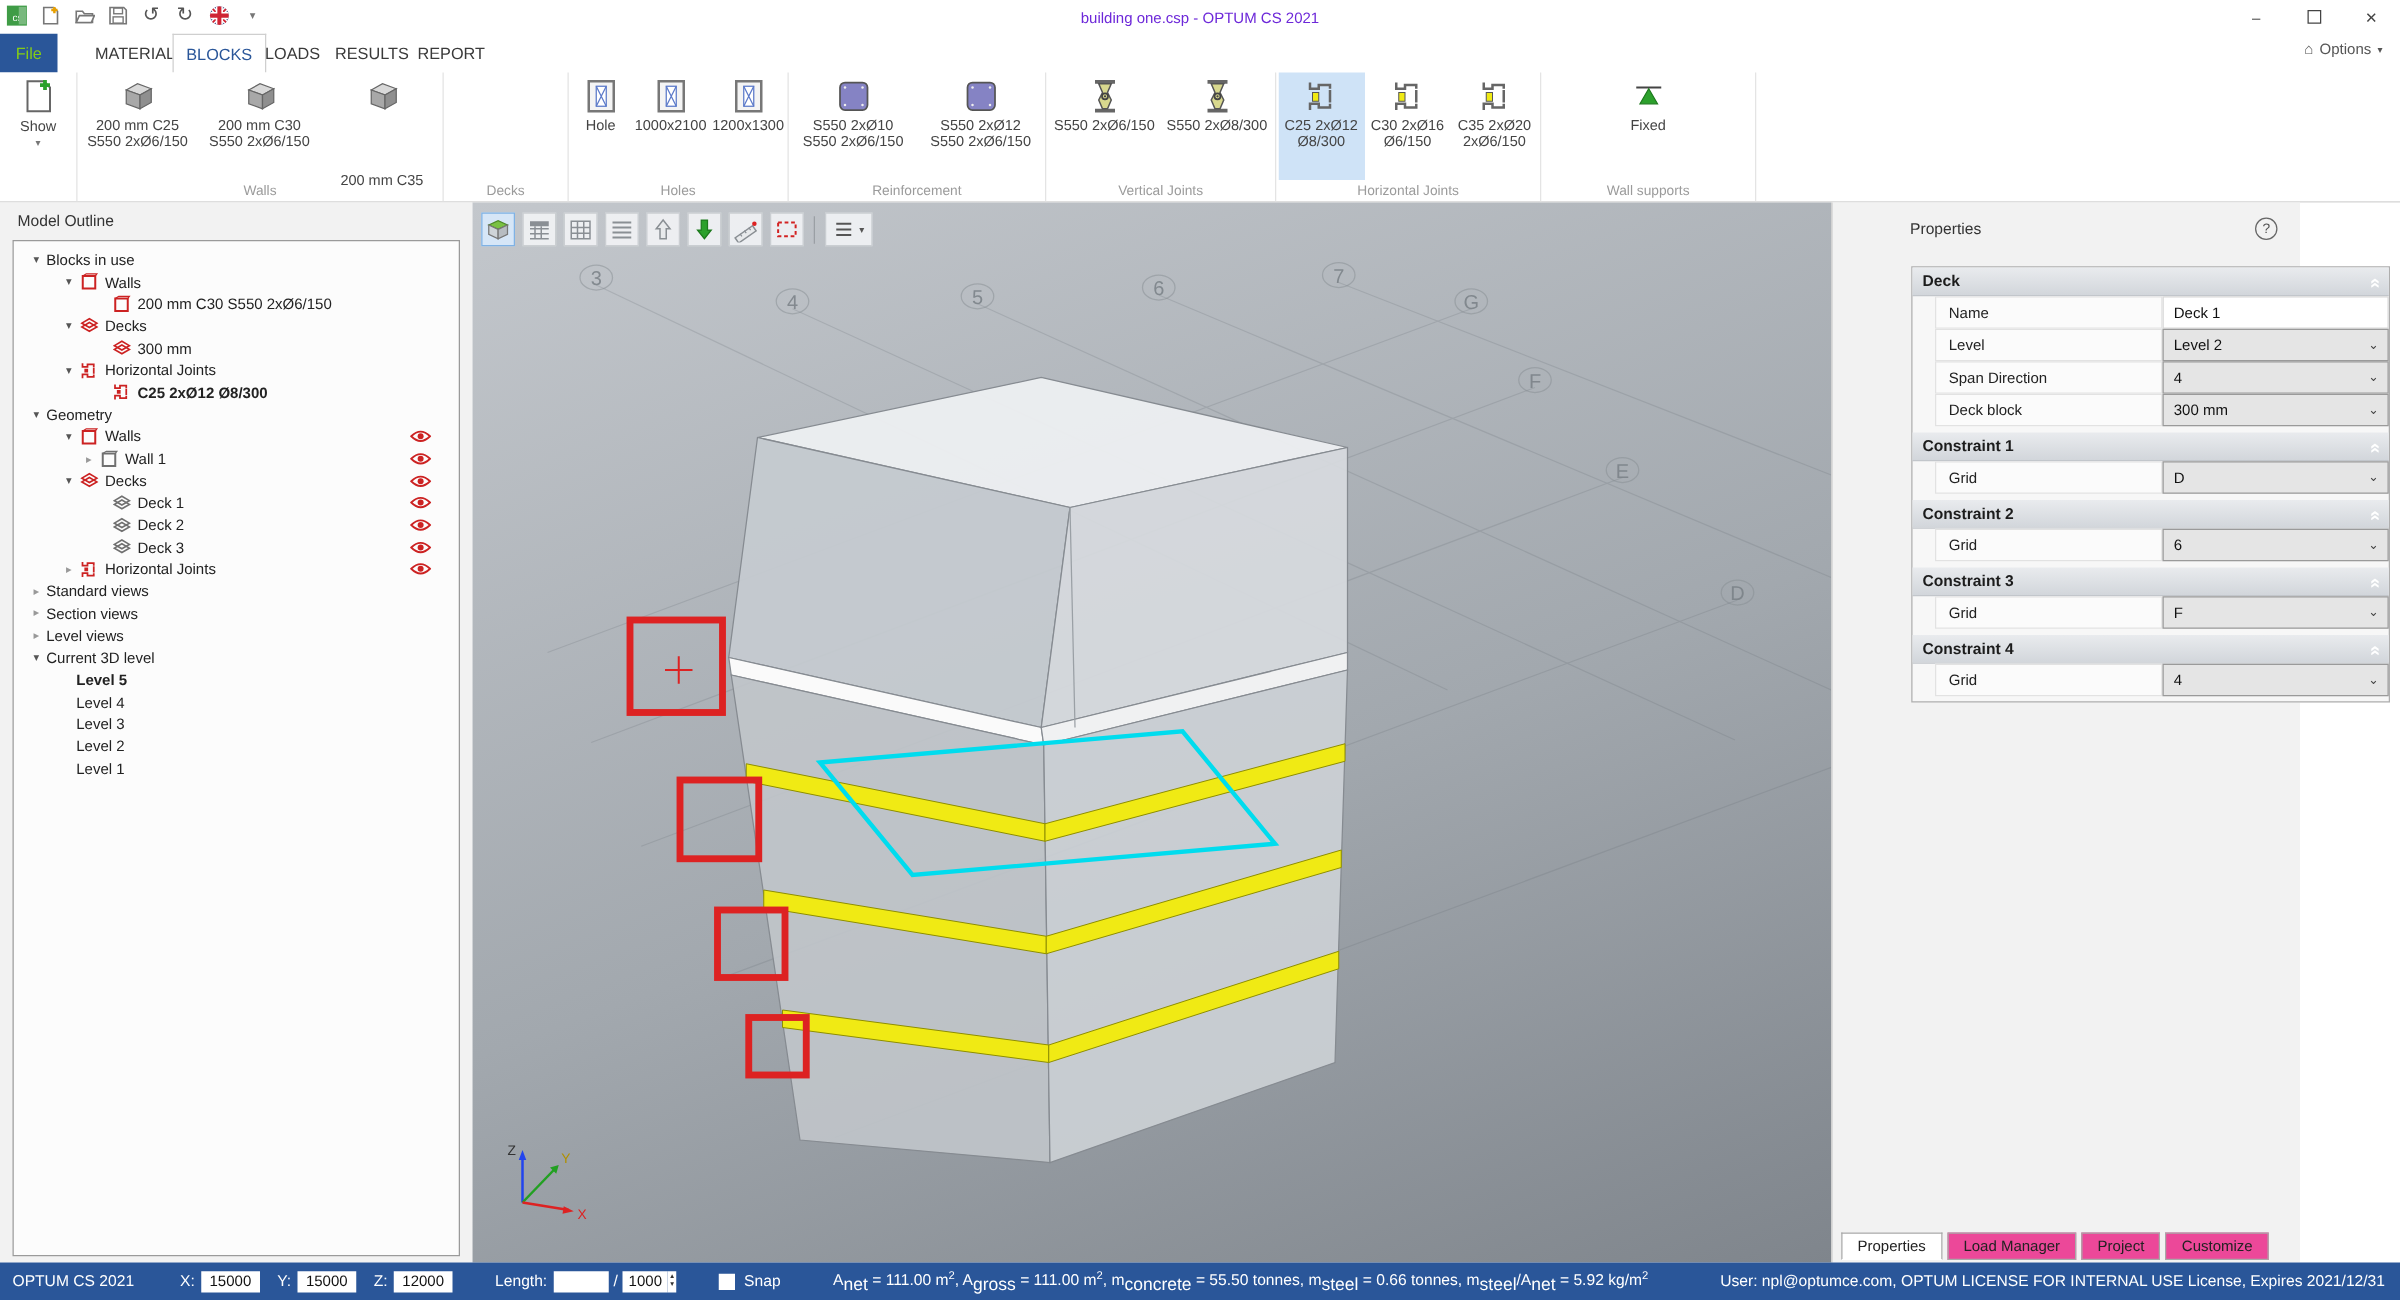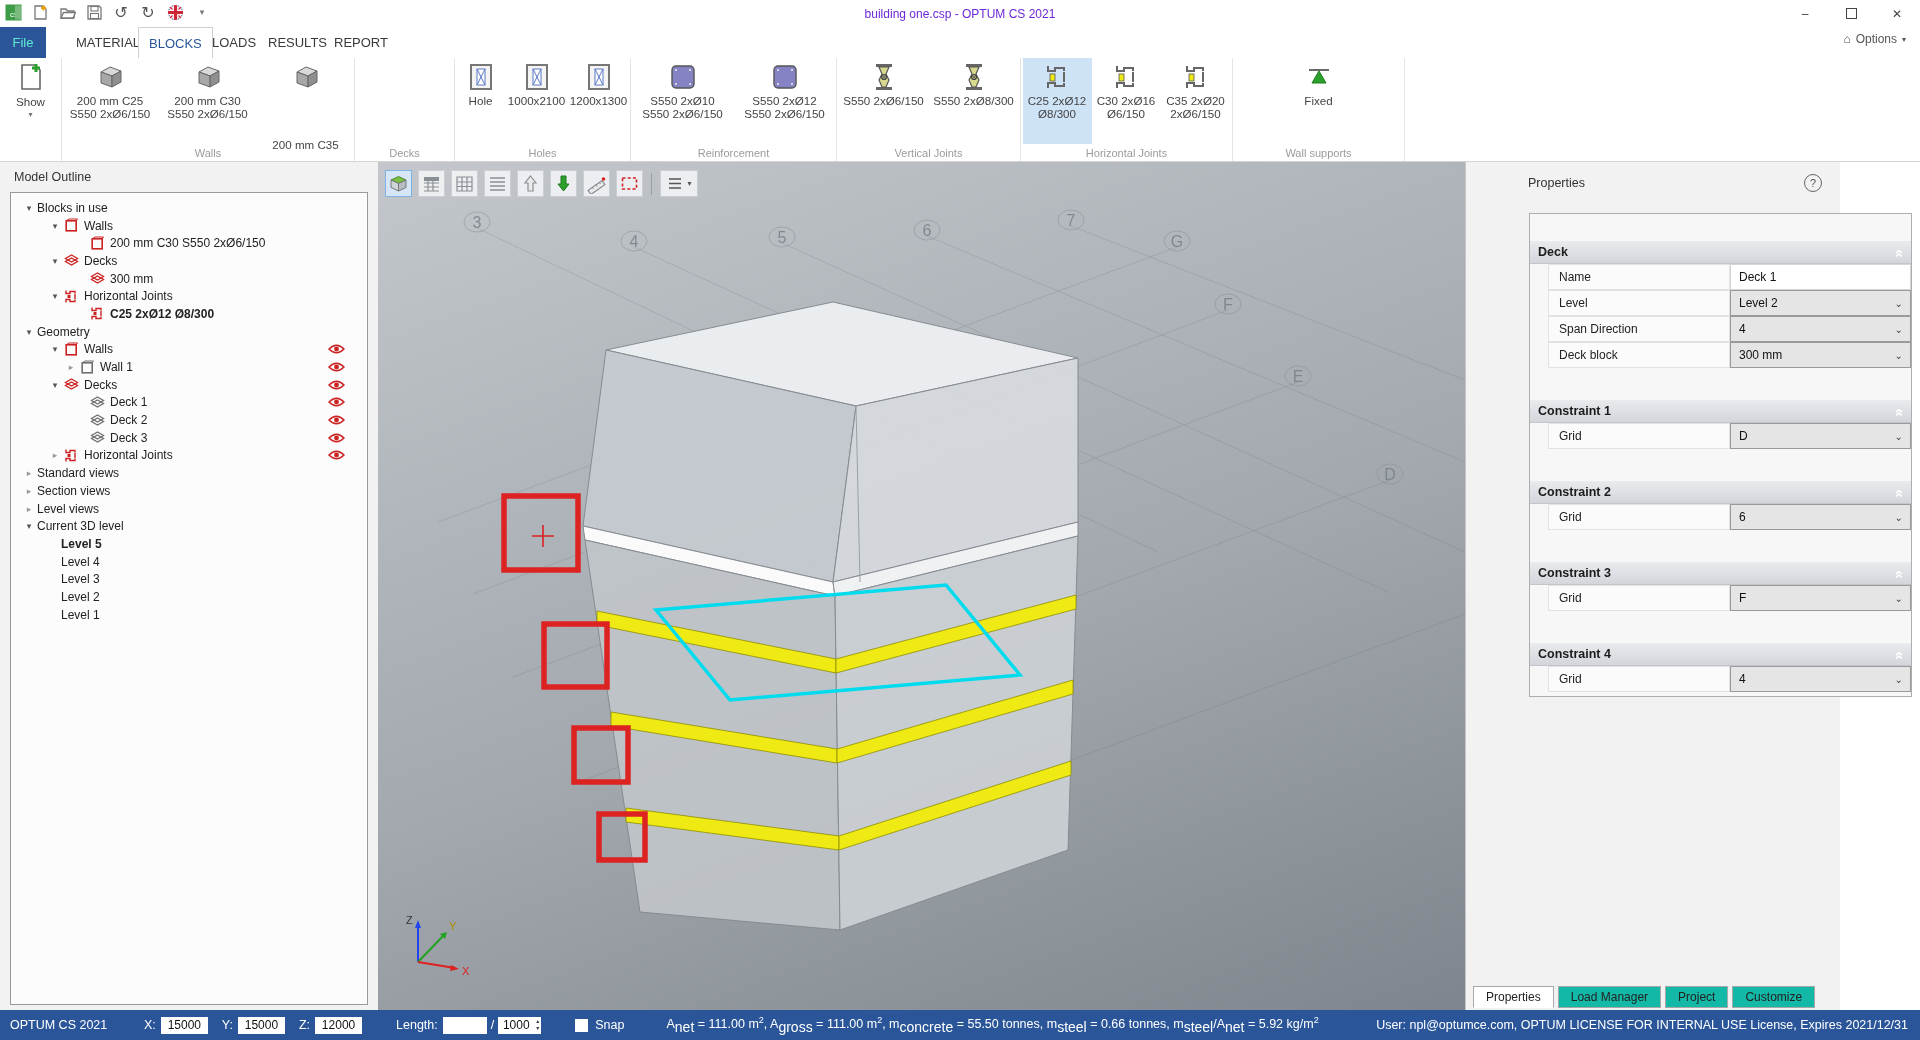--- a/index.html
+++ b/index.html
@@ -11,21 +11,21 @@
   .qbtn{width:18px;height:18px;display:flex;align-items:center;justify-content:center;color:#555;font-size:14px;}
   .qbtn svg{width:17px;height:17px;display:block;}
   .wintitle{position:absolute;left:0;right:0;top:0;height:27px;display:flex;align-items:center;justify-content:center;font-size:12px;color:#6d28d9;pointer-events:none;}
   .winbtns{position:absolute;right:0;top:0;display:flex;height:27px;}
   .wbtn{width:46px;height:27px;display:flex;align-items:center;justify-content:center;color:#444;font-size:12px;}
   .wbox{width:9px;height:9px;border:1px solid #444;display:inline-block;}
 
   
   .tabrow{position:absolute;left:0;top:27px;width:1920px;height:31px;background:#fff;}
   .tab{position:absolute;top:0;height:31px;display:flex;align-items:center;justify-content:center;font-size:13px;color:#3a3a3a;padding:0 10px;box-sizing:border-box;}
-  .tab.file{left:0;width:46px;background:var(--accent-blue,#2a5699);color:#5eead4;}
+  .tab.file{left:0;width:46px;background:var(--accent-blue,#2a5699);color:#84cc16;}
   .tab.active{color:var(--accent-blue,#2a5699);background:#fff;border:1px solid #cfcfcf;border-bottom:none;}
   .optionsbox{position:absolute;right:14px;top:5px;display:flex;align-items:center;gap:5px;font-size:12px;color:#555;}
 
   
   .ribbon{position:absolute;left:0;top:58px;width:1920px;height:103px;background:#fff;border-bottom:1px solid #d4d4d4;display:flex;}
   .rgroup{position:relative;height:103px;flex:none;border-right:1px solid #e4e4e4;box-sizing:border-box;}
   .ritems{display:flex;justify-content:center;align-items:flex-start;height:86px;}
   .ritem{height:82px;padding-top:4px;display:flex;flex-direction:column;align-items:center;flex:none;cursor:default;}
   .ritem .ric{width:30px;height:30px;margin-bottom:2px;flex:none;}
   .rl{font-size:11.6px;color:#444;line-height:13px;white-space:nowrap;text-align:center;}
@@ -57,31 +57,31 @@
   .vbtn svg{width:21px;height:21px;display:block;}
   .vbtn.vsel{background:#d6e6f7;border:1px solid #7fb2e5;}
   .vmenu{width:38px;}
   .vsep{width:1px;height:22px;background:rgba(120,125,130,0.5);margin:0 2px;}
 
   
   .rightpanel{position:absolute;left:1465px;top:0;width:375px;height:848px;background:#f2f2f2;border-left:1px solid #c6c6c6;box-sizing:border-box;}
   .ptitle{position:absolute;left:62px;top:14px;font-size:12.5px;color:#333;}
   .phelp{position:absolute;right:18px;top:12px;width:16px;height:16px;border:1px solid #666;border-radius:50%;color:#555;font-size:11px;display:flex;align-items:center;justify-content:center;}
   .propsbox{position:absolute;left:63px;top:51px;width:383px;border:1px solid #aeaeae;background:#f7f7f7;box-sizing:border-box;padding-bottom:4px;}
-  .shead{height:23px;background:linear-gradient(#e9ebee,#d2d6db);border-bottom:1px solid #c2c6cb;display:flex;align-items:center;padding:0 8px;font-size:12.5px;font-weight:bold;color:#1c1c1c;box-sizing:border-box;margin-top:27px;}
+  .shead{height:23px;background:linear-gradient(#e9ebee,#d2d6db);border-bottom:1px solid #c2c6cb;display:flex;align-items:center;padding:0 8px;font-size:12.5px;font-weight:bold;color:#1c1c1c;box-sizing:border-box;}
   .chev{margin-left:auto;color:#fff;font-size:15px;font-weight:bold;transform:rotate(90deg);letter-spacing:-2px;}
   .prow{display:flex;height:26px;align-items:stretch;padding-left:18px;box-sizing:border-box;}
   .plab{flex:1;background:#fbfbfb;border:1px solid #e2e2e2;display:flex;align-items:center;padding-left:10px;font-size:12px;color:#222;box-sizing:border-box;}
   .pval{width:181px;box-sizing:border-box;display:flex;align-items:center;font-size:12px;color:#111;}
   .pval.inputv{background:#fff;border:1px solid #d6d6d6;padding-left:8px;}
   .pval.drop{background:#e5e5e5;border:1px solid #9a9a9a;padding-left:8px;}
   .vcaret{margin-left:auto;margin-right:7px;font-size:10px;color:#444;}
   .secgap{height:5px;}
   .ptabs{position:absolute;left:7px;bottom:2px;display:flex;gap:4px;}
-  .ptab{padding:3px 12px;border:1px solid #a8a8a8;background:#14b8a6;font-size:12px;color:#222;}
+  .ptab{padding:3px 12px;border:1px solid #a8a8a8;background:#ec4899;font-size:12px;color:#222;}
   .ptab.on{background:#fff;border-bottom-color:#fff;}
 
   
   .statusbar{position:absolute;left:0;top:1010px;width:1920px;height:30px;background:var(--accent-blue,#2a5699);color:#fff;display:flex;align-items:center;font-size:12.5px;}
   .sb-app{margin-left:10px;width:120px;}
   .sb-lab{margin-left:14px;margin-right:5px;}
   .sb-box{background:#fff;color:#111;height:17px;line-height:17px;text-align:center;font-size:12px;border:none;}
   .sb-x{width:47px;} .sb-len{width:44px;} .sb-den{width:36px;}
   .spin{display:flex;flex-direction:column;justify-content:center;background:#fff;height:17px;padding:0 2px;color:#333;}
   .spin span{font-size:6px;line-height:7px;}

